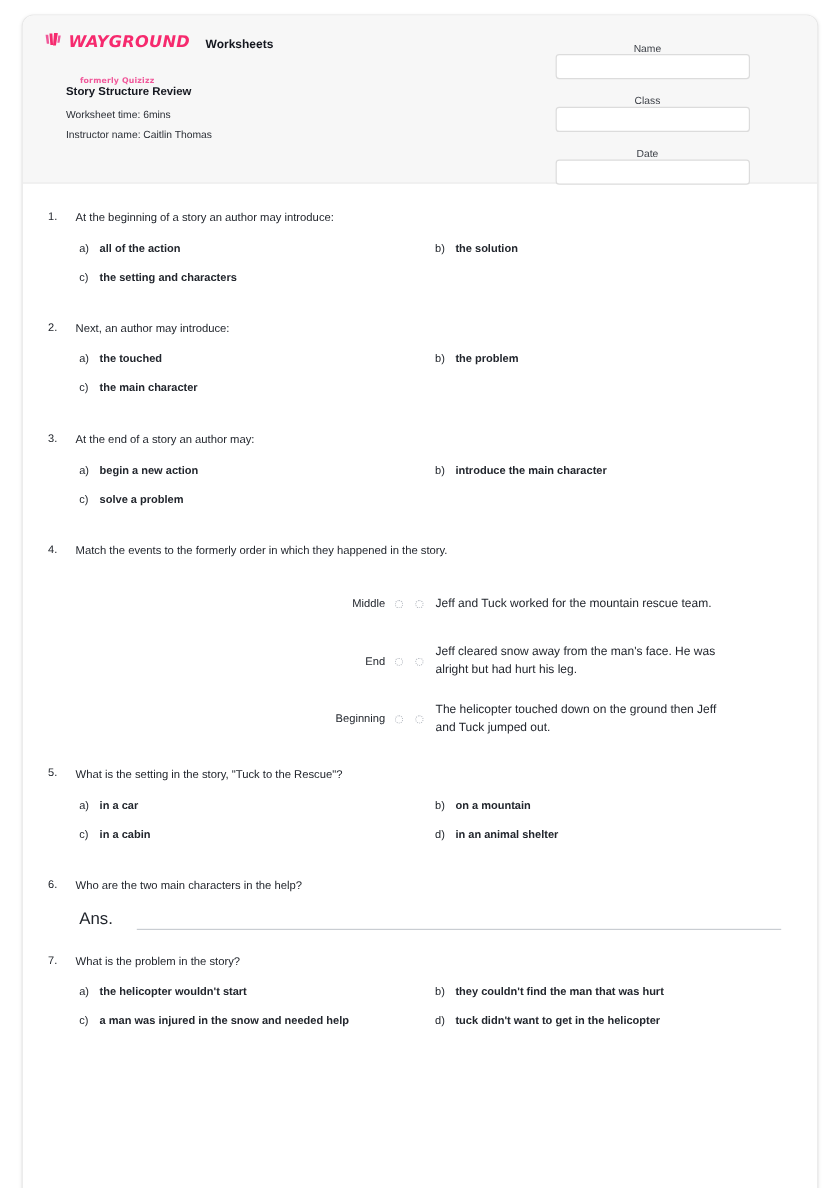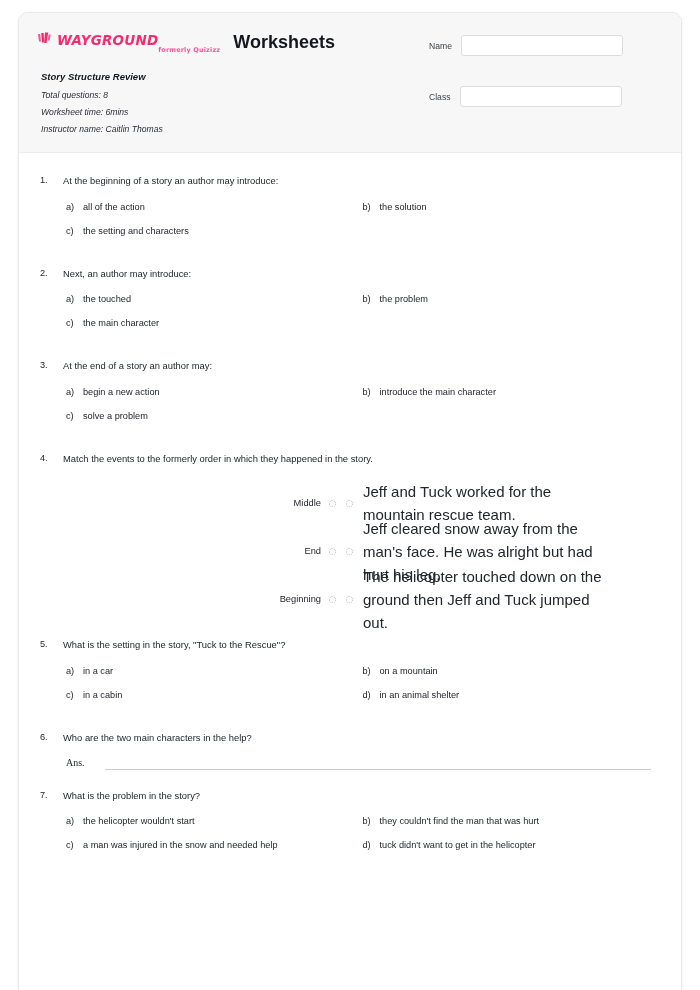--- a/index.html
+++ b/index.html
@@ -39,20 +39,21 @@
     padding: 14px 22px 0 18px;
   }
   .brand-row {
     display: flex;
     align-items: flex-start;
     gap: 9px;
     height: 30px;
   }
   .logo-block {
     display: flex;
+    flex-direction: column;
     align-items: center;
     line-height: 1;
   }
   .logo-main {
     display: flex;
     align-items: center;
     gap: 3px;
   }
   .logo-mark { display: block; }
   .logo-word {
@@ -65,30 +66,29 @@
   }
   .logo-sub {
     margin-top: 20px;
     font-size: 6.5px;
     font-weight: 700;
     color: #f0589a;
     letter-spacing: 0.15px;
     font-family: "DejaVu Sans", sans-serif;
   }
   .brand-title {
-    font-size: 18px;
+    font-size: 10px;
     font-weight: 700;
     color: #14171f;
     margin-top: 5px;
     margin-left: 4px;
   }
   .meta {
     margin-top: 14px;
-    margin-left: 4px;
-    font-style: italic;
+    margin-left: 18px;
   }
   .meta-title {
     font-size: 9.5px;
     font-weight: 700;
     color: #14171f;
     margin-bottom: 8px;
   }
   .meta-line {
     font-size: 8.6px;
     color: #2b2f36;
@@ -97,22 +97,23 @@
 
   .fields {
     position: absolute;
     right: 22px;
     top: 22px;
     width: 230px;
   }
   .field-row {
     display: flex;
     align-items: center;
-    justify-content: flex-start;
-    margin-bottom: 30px;
+    justify-content: flex-end;
+    margin-bottom: 13px;
+    flex-direction: column;
   }
   .field-label {
     font-size: 8.6px;
     color: #3b3f46;
     margin-right: 9px;
     white-space: nowrap;
   }
   .field-box {
     width: 162px;
     height: 21px;
@@ -158,21 +159,21 @@
     align-items: flex-start;
     font-size: 9.2px;
     color: #22262d;
     margin-bottom: 12px;
     line-height: 1.3;
   }
   .opt-key {
     flex: 0 0 17px;
     color: #22262d;
   }
-  .opt-text { color: #22262d; }
+  .opt-text { color: #22262d; font-weight: bold; }
 
   
   .match {
     display: flex;
     padding-left: 29px;
     margin-bottom: 16px;
     margin-top: 2px;
   }
   .match-left {
     width: 280px;
@@ -191,21 +192,21 @@
     color: #22262d;
     text-align: center;
     margin-right: 8px;
   }
   .m-row-r {
     display: flex;
     align-items: center;
     height: 48px;
   }
   .m-right-text {
-    font-size: 15px;
+    font-size: 10px;
     color: #22262d;
     line-height: 1.55;
     margin-left: 10px;
     max-width: 245px;
   }
   .dot {
     width: 7px;
     height: 7px;
     border: 1.3px dotted #b9bdc4;
     border-radius: 50%;
@@ -214,25 +215,24 @@
 
   
   .ans-row {
     display: flex;
     align-items: flex-end;
     padding-left: 29px;
     margin-bottom: 20px;
     margin-top: -2px;
   }
   .ans-label {
-    font-size: 10px;
+    font-size: 14px;
     color: #22262d;
     margin-right: 20px;
     padding-bottom: 2px;
-    font-family: Liberation Serif, serif;
   }
   .ans-line {
     flex: 1 1 auto;
     border-bottom: 1.4px solid #c9cdd2;
     height: 13px;
     margin-right: 8px;
   }
 </style>
 </head>
 <body>
@@ -255,34 +255,37 @@
             </span>
             <span class="logo-word">WAYGROUND</span>
           </div>
           <div class="logo-sub">formerly Quizizz</div>
         </div>
         <div class="brand-title">Worksheets</div>
       </div>
 
       <div class="meta">
         <div class="meta-title">Story Structure Review</div>
-        <div class="meta-line">Total questions: 8</div>
         <div class="meta-line">Worksheet time: 6mins</div>
         <div class="meta-line">Instructor name: Caitlin Thomas</div>
       </div>
 
       <div class="fields">
         <div class="field-row">
           <span class="field-label">Name</span>
           <input class="field-box" type="text" value="" style="">
         </div>
         <div class="field-row">
           <span class="field-label">Class</span>
           <input class="field-box" type="text" value="" style="">
         </div>
+        <div class="field-row">
+          <span class="field-label">Date</span>
+          <input class="field-box" type="text" value="" style="">
+        </div>
       </div>
     </div>
 
     <div class="sheet-body">
 
       <div class="q">
         <div class="q-head">
           <span class="q-num">1.</span>
           <span class="q-text">At the beginning of a story an author may introduce:</span>
         </div>

